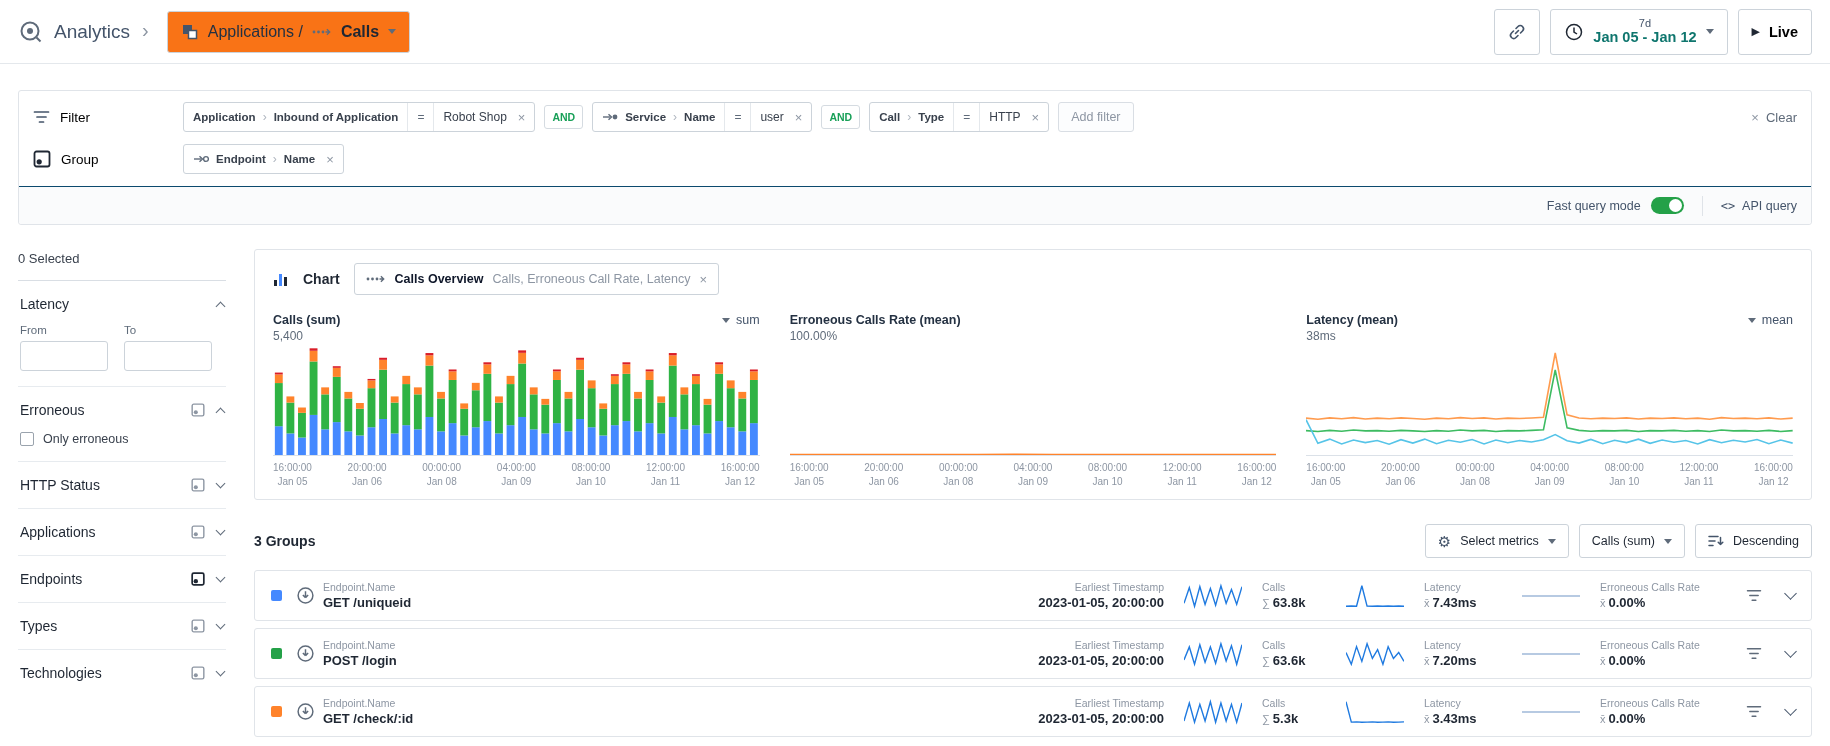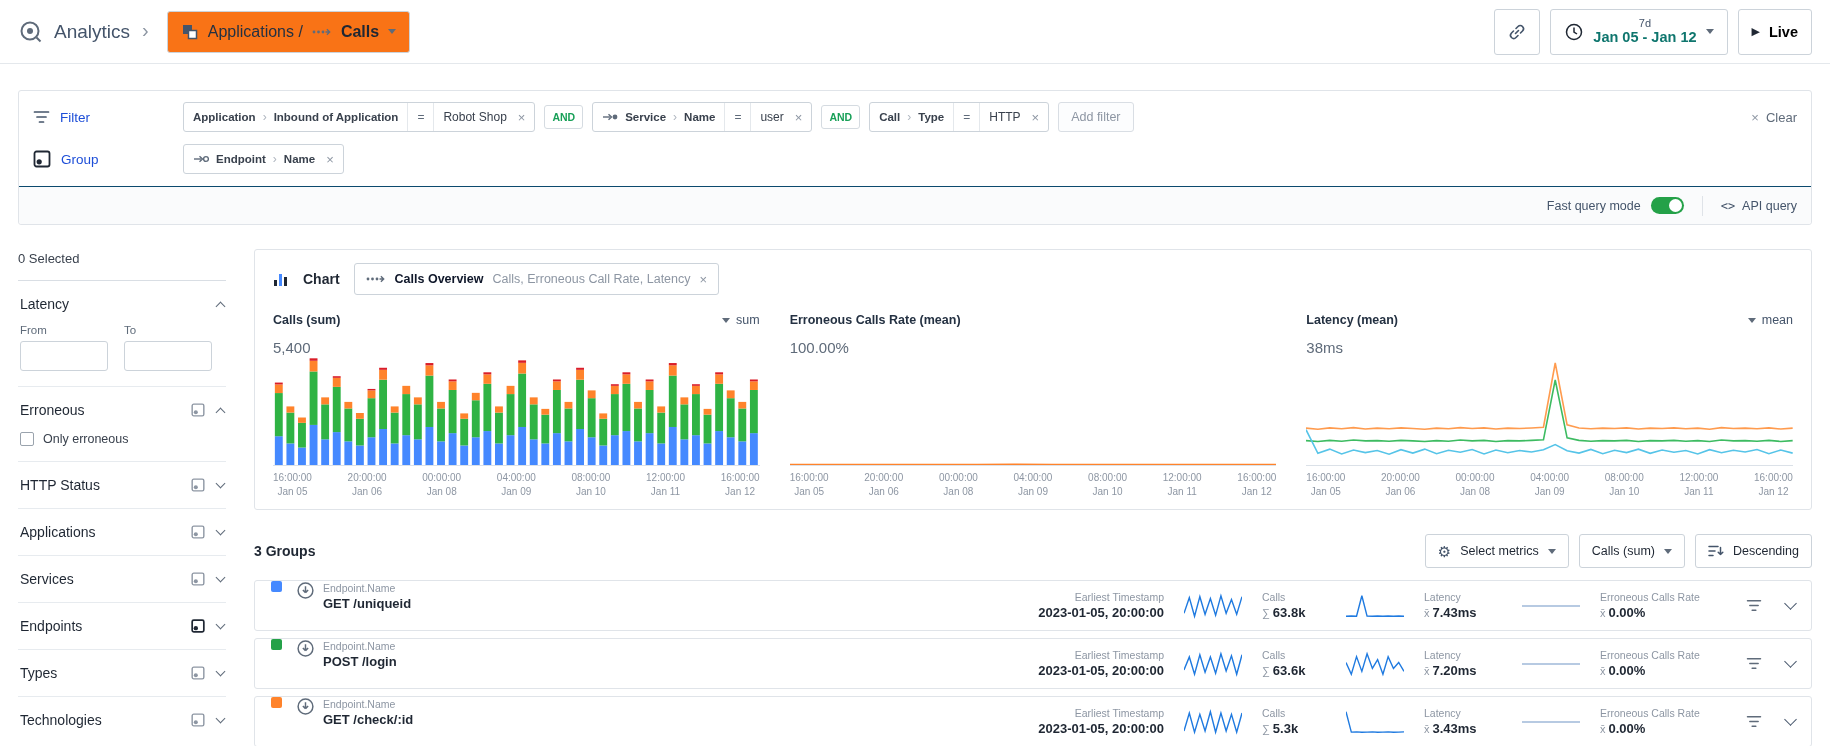--- a/index.html
+++ b/index.html
@@ -21,21 +21,21 @@
   .range-text{display:flex;flex-direction:column;align-items:center;line-height:1.15}
   .dur{font-size:11px;color:#44546a}
   .range-b{font-size:14.5px;font-weight:700;color:#0f766e}
   .play{font-size:11px;color:#1f2733}
   .live-b{font-size:14.5px;font-weight:700}
 
   
   .filter-card{margin:26px 18px 0;border:1px solid #e0e4e9;border-radius:3px;background:#fff}
   .f-row{display:flex;align-items:center;padding:11px 14px 6px}
   .f-row.group-row{padding:6px 14px 12px}
-  .f-label{display:flex;align-items:center;gap:10px;width:150px;flex:none;font-size:13.5px;color:#1d4ed8}
+  .f-label{display:flex;align-items:center;gap:10px;width:150px;flex:none;font-size:13.5px;color:#000000}
   .chips{display:flex;align-items:center;gap:9px;flex:1;flex-wrap:wrap}
   .chip{display:flex;align-items:center;border:1px solid #ccd3da;border-radius:3px;height:30px;background:#fff;font-size:12px;color:#39414d;cursor:pointer}
   .chip .seg{padding:0 9px;display:flex;align-items:center;gap:7px;height:100%}
   .chip .ent,.chip .fld{font-weight:700;font-size:11.5px;color:#39414d}
   .chip .psep{color:#b0b7c0;font-size:12px}
   .chip .op{border-left:1px solid #e4e8ec;border-right:1px solid #e4e8ec;color:#5f6b7a;padding:0 9px;height:100%;display:flex;align-items:center}
   .chip .val{font-size:12px;color:#39414d}
   .chip .x{color:#8d96a3;padding:0 9px 0 2px;font-size:13px}
   .and{color:#18a058;border:1px solid #d5dbe1;border-radius:3px;height:24px;display:flex;align-items:center;padding:0 7px;font-size:10.5px;font-weight:700;background:#fff}
   .add-filter{color:#8d96a3;border:1px solid #d9dee4;border-radius:3px;height:30px;display:flex;align-items:center;padding:0 12px;font-size:12.5px;background:#fcfdfe;cursor:text}
@@ -73,33 +73,33 @@
   .cc-title{font-size:14px;font-weight:700;color:#1f2733}
   .cc-chip{display:flex;align-items:center;gap:9px;border:1px solid #ccd3da;border-radius:3px;height:32px;padding:0 11px;font-size:12.5px;cursor:pointer;background:#fff}
   .cc-chip .t{font-weight:700;color:#0f172a}
   .cc-chip .s{color:#8d96a3}
   .cc-chip .x{color:#8d96a3;font-size:13px}
   .panels{display:flex;gap:30px}
   .panel{flex:1;min-width:0}
   .p-head{display:flex;align-items:center;justify-content:space-between;height:18px}
   .p-title{font-size:12.5px;font-weight:700;color:#243142}
   .p-agg{display:flex;align-items:center;gap:6px;color:#44546a;font-size:12.5px;cursor:pointer}
-  .p-ymax{font-size:15px;color:#5f6b7a;margin:10px 0 2px;height:13px}
+  .p-ymax{font-size:12px;color:#5f6b7a;margin:0 0 2px;height:13px}
   .p-plot{height:112px;position:relative;border-bottom:1px solid #dbe1e8}
   .p-plot svg{width:100%;height:100%}
   .x-ticks{display:flex;justify-content:space-between;margin-top:5px}
   .tick{font-size:10px;color:#8d96a3;text-align:center;line-height:1.4;cursor:default}
 
   
   .groups-head{display:flex;align-items:center;margin:24px 0 12px}
   .g-title{font-size:14px;font-weight:700;color:#1f2733}
   .g-actions{margin-left:auto;display:flex;gap:10px}
   .gbtn{display:flex;align-items:center;gap:9px;border:1px solid #ccd3da;border-radius:3px;height:34px;padding:0 12px;background:#fff;font:inherit;font-size:12.5px;color:#1f2733;cursor:pointer}
   .gear{font-size:15px;color:#44546a;line-height:1}
-  .grow{display:flex;border:1px solid #e0e4e9;border-radius:3px;background:#fff;height:51px;padding:0 16px;margin-bottom:7px}
+  .grow{display:flex;align-items:center;border:1px solid #e0e4e9;border-radius:3px;background:#fff;height:51px;padding:0 16px;margin-bottom:7px}
   .row-swatch{width:11px;height:11px;border-radius:2px;flex:none}
   .ep-ic{margin:0 8px 0 14px;flex:none}
   .lbl{font-size:10.5px;color:#8d96a3;line-height:1.35}
   .val-b{font-size:13px;font-weight:700;color:#1f2733;line-height:1.35}
   .grow .right{margin-left:auto;display:flex;align-items:center;gap:20px}
   .ts-block{text-align:right;min-width:150px}
   .m-block{min-width:64px}
   .m-block.lat{min-width:78px}
   .m-block.err{min-width:122px}
   .sym{color:#8d96a3;font-weight:400;font-size:11px;margin-right:3px}
@@ -333,34 +333,20 @@
               <svg width="14" height="14" viewBox="0 0 18 18">
                 <rect x="1.5" y="1.5" width="15" height="15" rx="2" fill="none" stroke="#8d96a3" stroke-width="1.8"></rect>
                 <circle cx="6.2" cy="11.8" r="2.6" fill="#8d96a3"></circle>
               </svg>
             </span>
           <span class="chev down"></span>
         </span>
       </div>
     </div>
 
-    <div class="side-sec">
-      <div class="side-head">
-        <span>Services</span>
-        <span class="side-icons">
-          <span>
-              <svg width="14" height="14" viewBox="0 0 18 18">
-                <rect x="1.5" y="1.5" width="15" height="15" rx="2" fill="none" stroke="#8d96a3" stroke-width="1.8"></rect>
-                <circle cx="6.2" cy="11.8" r="2.6" fill="#8d96a3"></circle>
-              </svg>
-            </span>
-          <span class="chev down"></span>
-        </span>
-      </div>
-    </div>
 
     <div class="side-sec">
       <div class="side-head">
         <span>Endpoints</span>
         <span class="side-icons">
           <span>
               <svg width="14" height="14" viewBox="0 0 18 18">
                 <rect x="1.5" y="1.5" width="15" height="15" rx="2" fill="none" stroke="#1f2733" stroke-width="2.2"></rect>
                 <circle cx="6.2" cy="11.8" r="2.8" fill="#1f2733"></circle>
               </svg>

